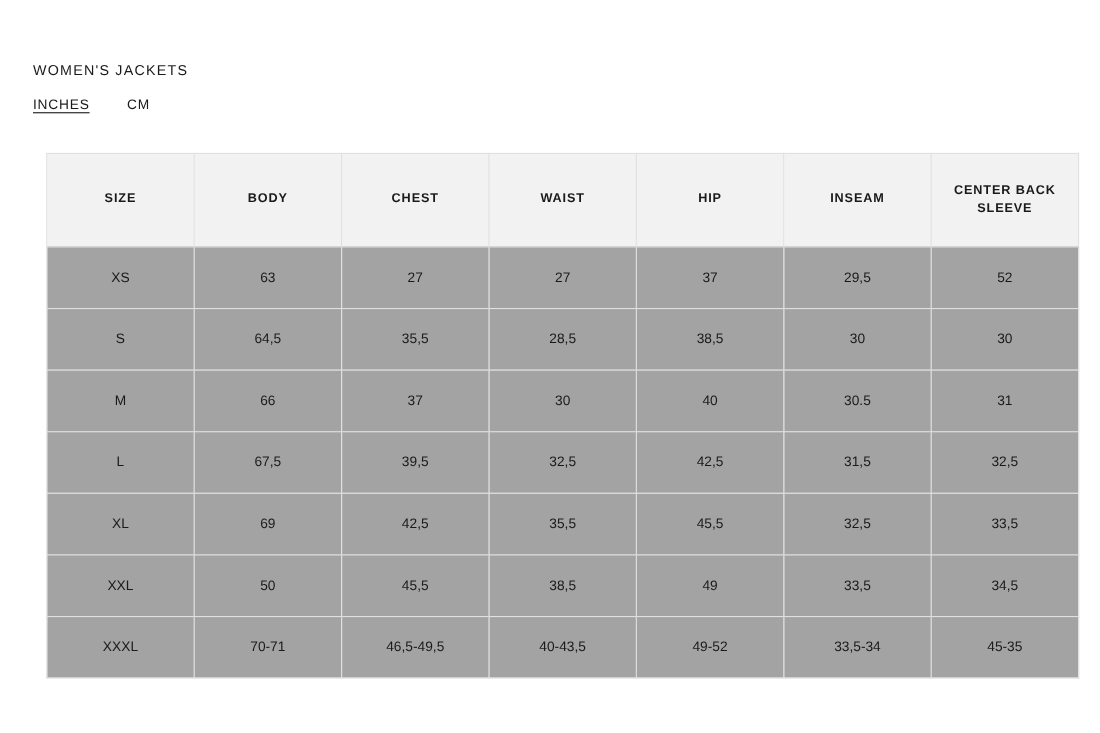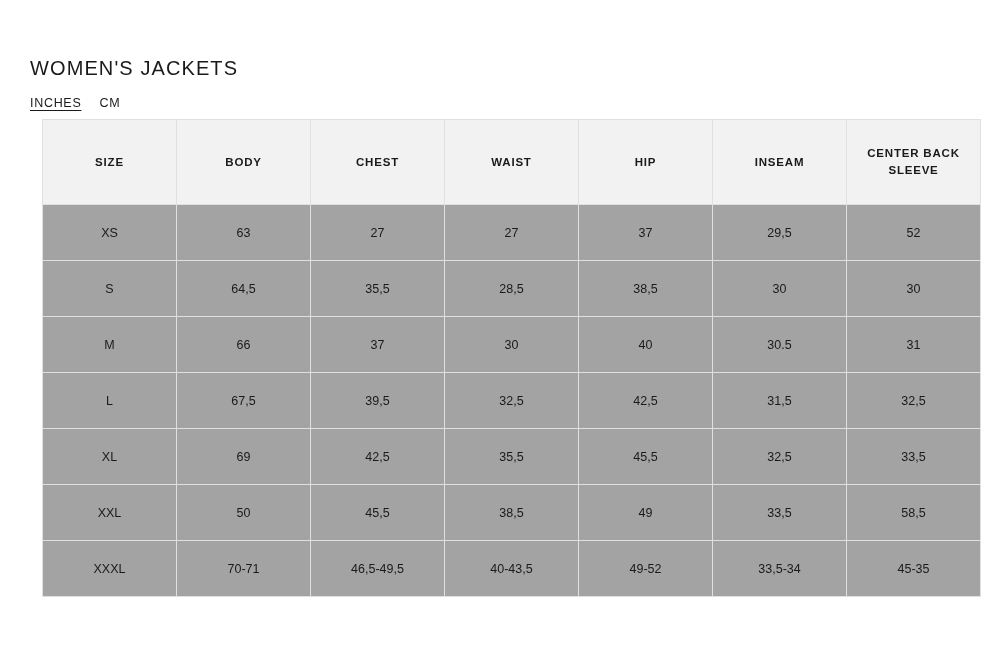--- a/index.html
+++ b/index.html
@@ -15,32 +15,32 @@
     -webkit-font-smoothing: antialiased;
   }
   .page {
     position: relative;
     width: 1000px;
     height: 666px;
     box-sizing: border-box;
     padding: 56px 30px 0 30px;
   }
   .page-title {
-    font-size: 20px;
+    font-size: 13px;
     letter-spacing: 1.1px;
     font-weight: 400;
     color: #1a1a1a;
     margin: 0 0 16px 0;
     line-height: 1.2;
   }
   .unit-toggle {
     display: flex;
     align-items: center;
-    gap: 18px;
-    margin-bottom: 8px;
+    gap: 34px;
+    margin-bottom: 36px;
   }
   .unit-option {
     font-size: 12.5px;
     letter-spacing: 0.7px;
     color: #1a1a1a;
     cursor: pointer;
     background: none;
     border: none;
     padding: 0;
     font-family: "Liberation Sans", sans-serif;
@@ -170,21 +170,21 @@
         <td>32,5</td>
         <td>33,5</td>
       </tr>
       <tr>
         <td>XXL</td>
         <td>50</td>
         <td>45,5</td>
         <td>38,5</td>
         <td>49</td>
         <td>33,5</td>
-        <td>58,5</td>
+        <td>34,5</td>
       </tr>
       <tr>
         <td>XXXL</td>
         <td>70-71</td>
         <td>46,5-49,5</td>
         <td>40-43,5</td>
         <td>49-52</td>
         <td>33,5-34</td>
         <td>45-35</td>
       </tr>

